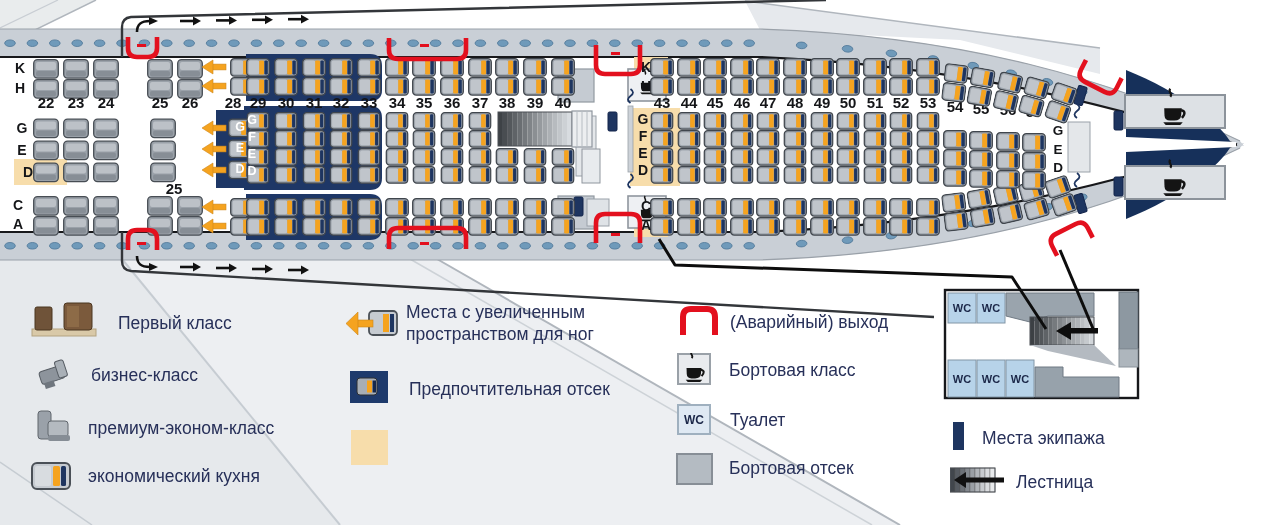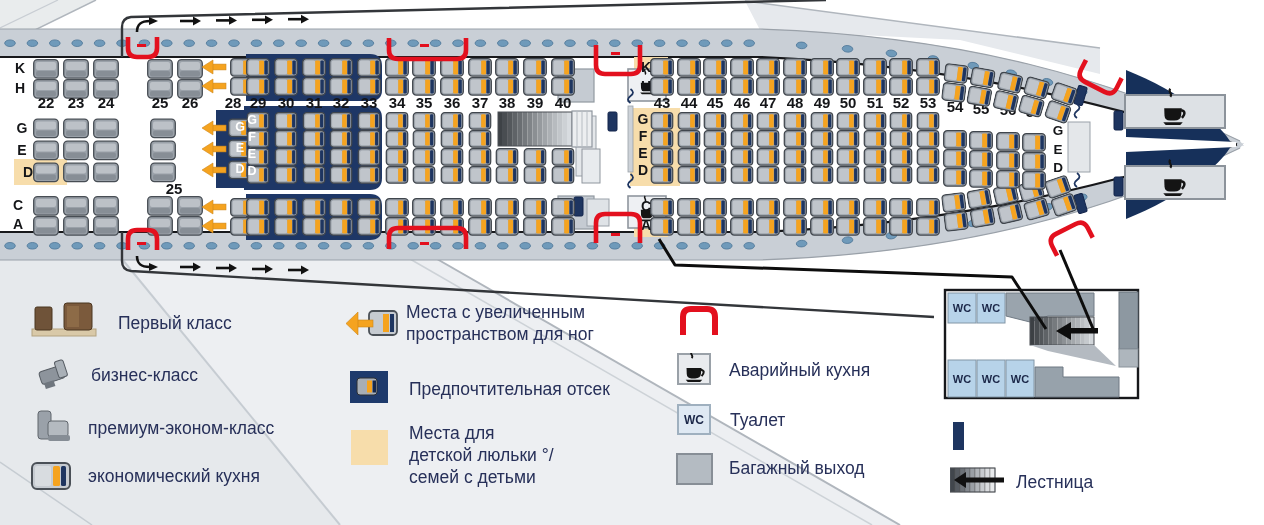--- a/index.html
+++ b/index.html
@@ -727,50 +727,49 @@
       <svg width="38" height="32">
           <rect x="0" y="0" width="38" height="32" fill="#1e3a6c"></rect>
           <rect x="7" y="7" width="20" height="17" rx="3" fill="#a8aeb5" stroke="#2c2f33"></rect>
           <rect x="17" y="9.5" width="5" height="12" fill="#f5a31f"></rect>
           <rect x="22.6" y="9.5" width="3.4" height="12" fill="#16294d"></rect>
         </svg>
     </div>
     <div class="lb" style="left:403px;top:378px">Предпочтительная отсек</div>
 
     <div class="tanbox" style="left:345px;top:430px"></div>
-    <div class="lb" style="left:403px;top:422px">Места для
-детской люльки °/
-семей с детьми</div>
 
     <div class="li" style="left:671px;top:303px">
       <svg width="44" height="34">
           <path d="M6,32 L6,14 Q6,6 14,6 L30,6 Q38,6 38,14 L38,32" stroke="#e3101e" stroke-width="6" fill="none"></path>
         </svg>
     </div>
+    <div class="lb" style="left:724px;top:311px">(Аварийный) выход</div>
 
     <div class="li" style="left:671px;top:353px">
       <svg width="34" height="32">
           <rect x="1" y="1" width="32" height="30" fill="#e9ebee" stroke="#9aa1a8" stroke-width="2"></rect>
           <g transform="translate(17,19) scale(1.15)">
             <path d="M-2,-12 c2.2,-2.6 -2.2,-3.4 0,-6" stroke="#141414" stroke-width="1.6" fill="none"></path>
             <path d="M-6.5,-3.5 L6.5,-3.5 L6,1.8 Q5.6,5.6 1,5.6 L-2.2,5.6 Q-6.1,5.6 -6.3,1.8 Z" fill="#141414"></path>
             <path d="M6,-2 q4.6,1 0.6,5.6" stroke="#141414" stroke-width="1.8" fill="none"></path>
             <path d="M-7.2,6.8 L7.2,6.8 L5.4,8.8 L-5.4,8.8 Z" fill="#141414"></path>
           </g>
         </svg>
     </div>
-    <div class="lb" style="left:723px;top:359px">Аварийный кухня</div>
+    <div class="lb" style="left:723px;top:359px">Бортовая класс</div>
 
     <div class="wcbox" style="left:671px;top:404px">WC</div>
     <div class="lb" style="left:724px;top:409px">Туалет</div>
 
     <div class="bagbox" style="left:670px;top:453px"></div>
-    <div class="lb" style="left:723px;top:457px">Багажный выход</div>
+    <div class="lb" style="left:723px;top:457px">Бортовая отсек</div>
 
     <div class="crewbar" style="left:947px;top:422px"></div>
+    <div class="lb" style="left:976px;top:427px">Места экипажа</div>
 
     <div class="li" style="left:944px;top:467px">
       <svg width="58" height="28">
           <g stroke="#555" stroke-width="0.4">
             <rect x="0" y="1" width="5" height="24" fill="#41464c"></rect>
             <rect x="5" y="1" width="5" height="24" fill="#565b61"></rect>
             <rect x="10" y="1" width="5" height="24" fill="#6c7177"></rect>
             <rect x="15" y="1" width="5" height="24" fill="#83888e"></rect>
             <rect x="20" y="1" width="5" height="24" fill="#9a9fa5"></rect>
             <rect x="25" y="1" width="5" height="24" fill="#b1b5ba"></rect>

